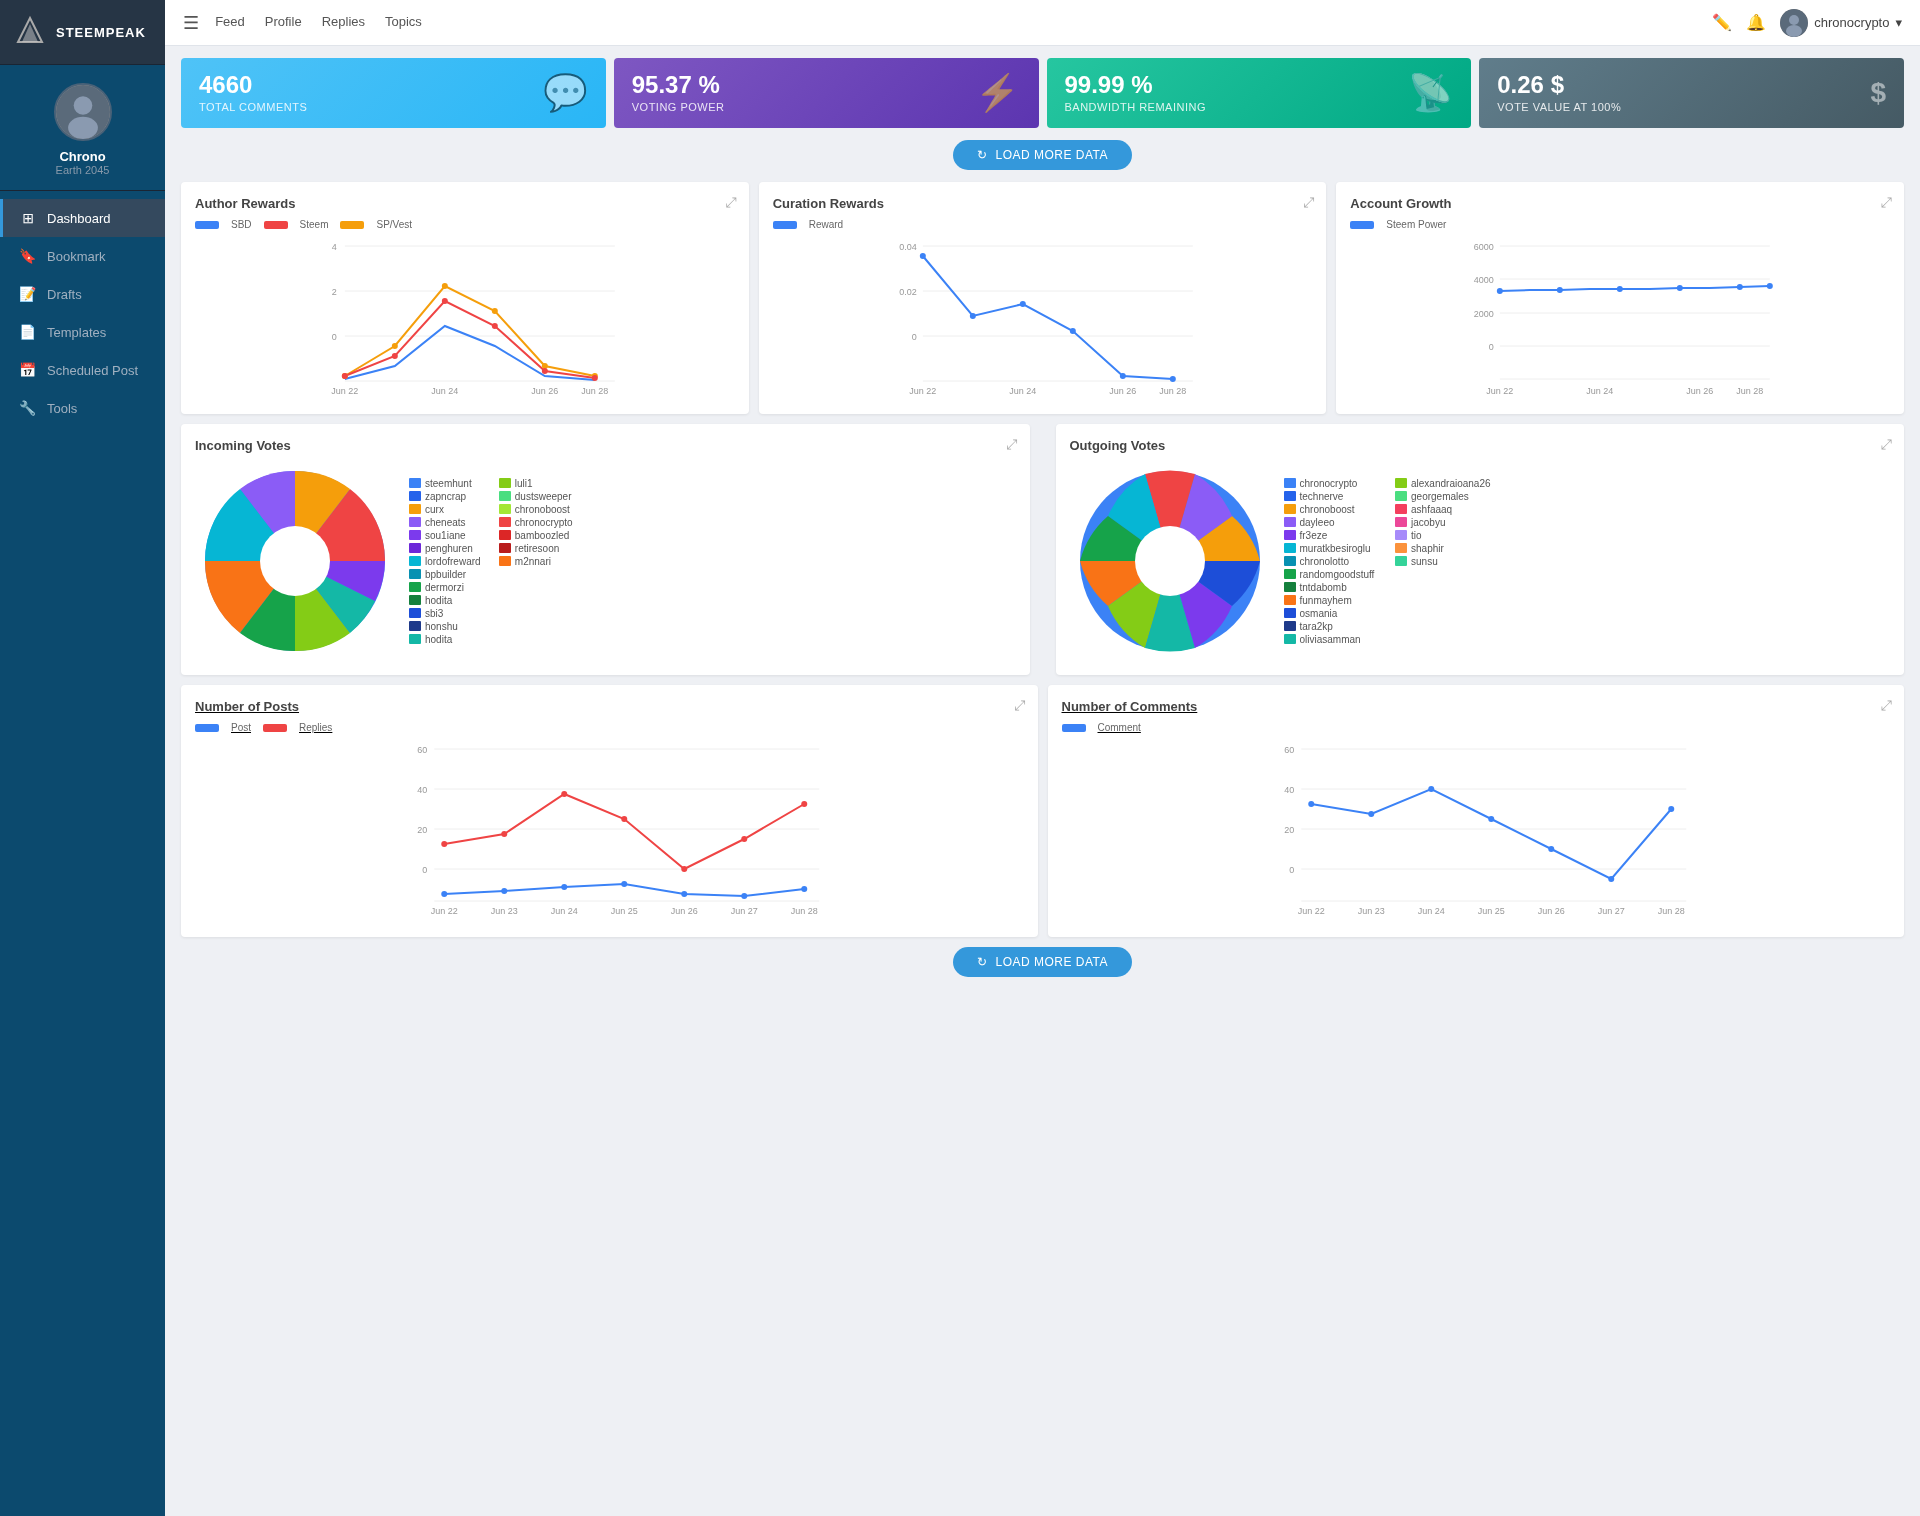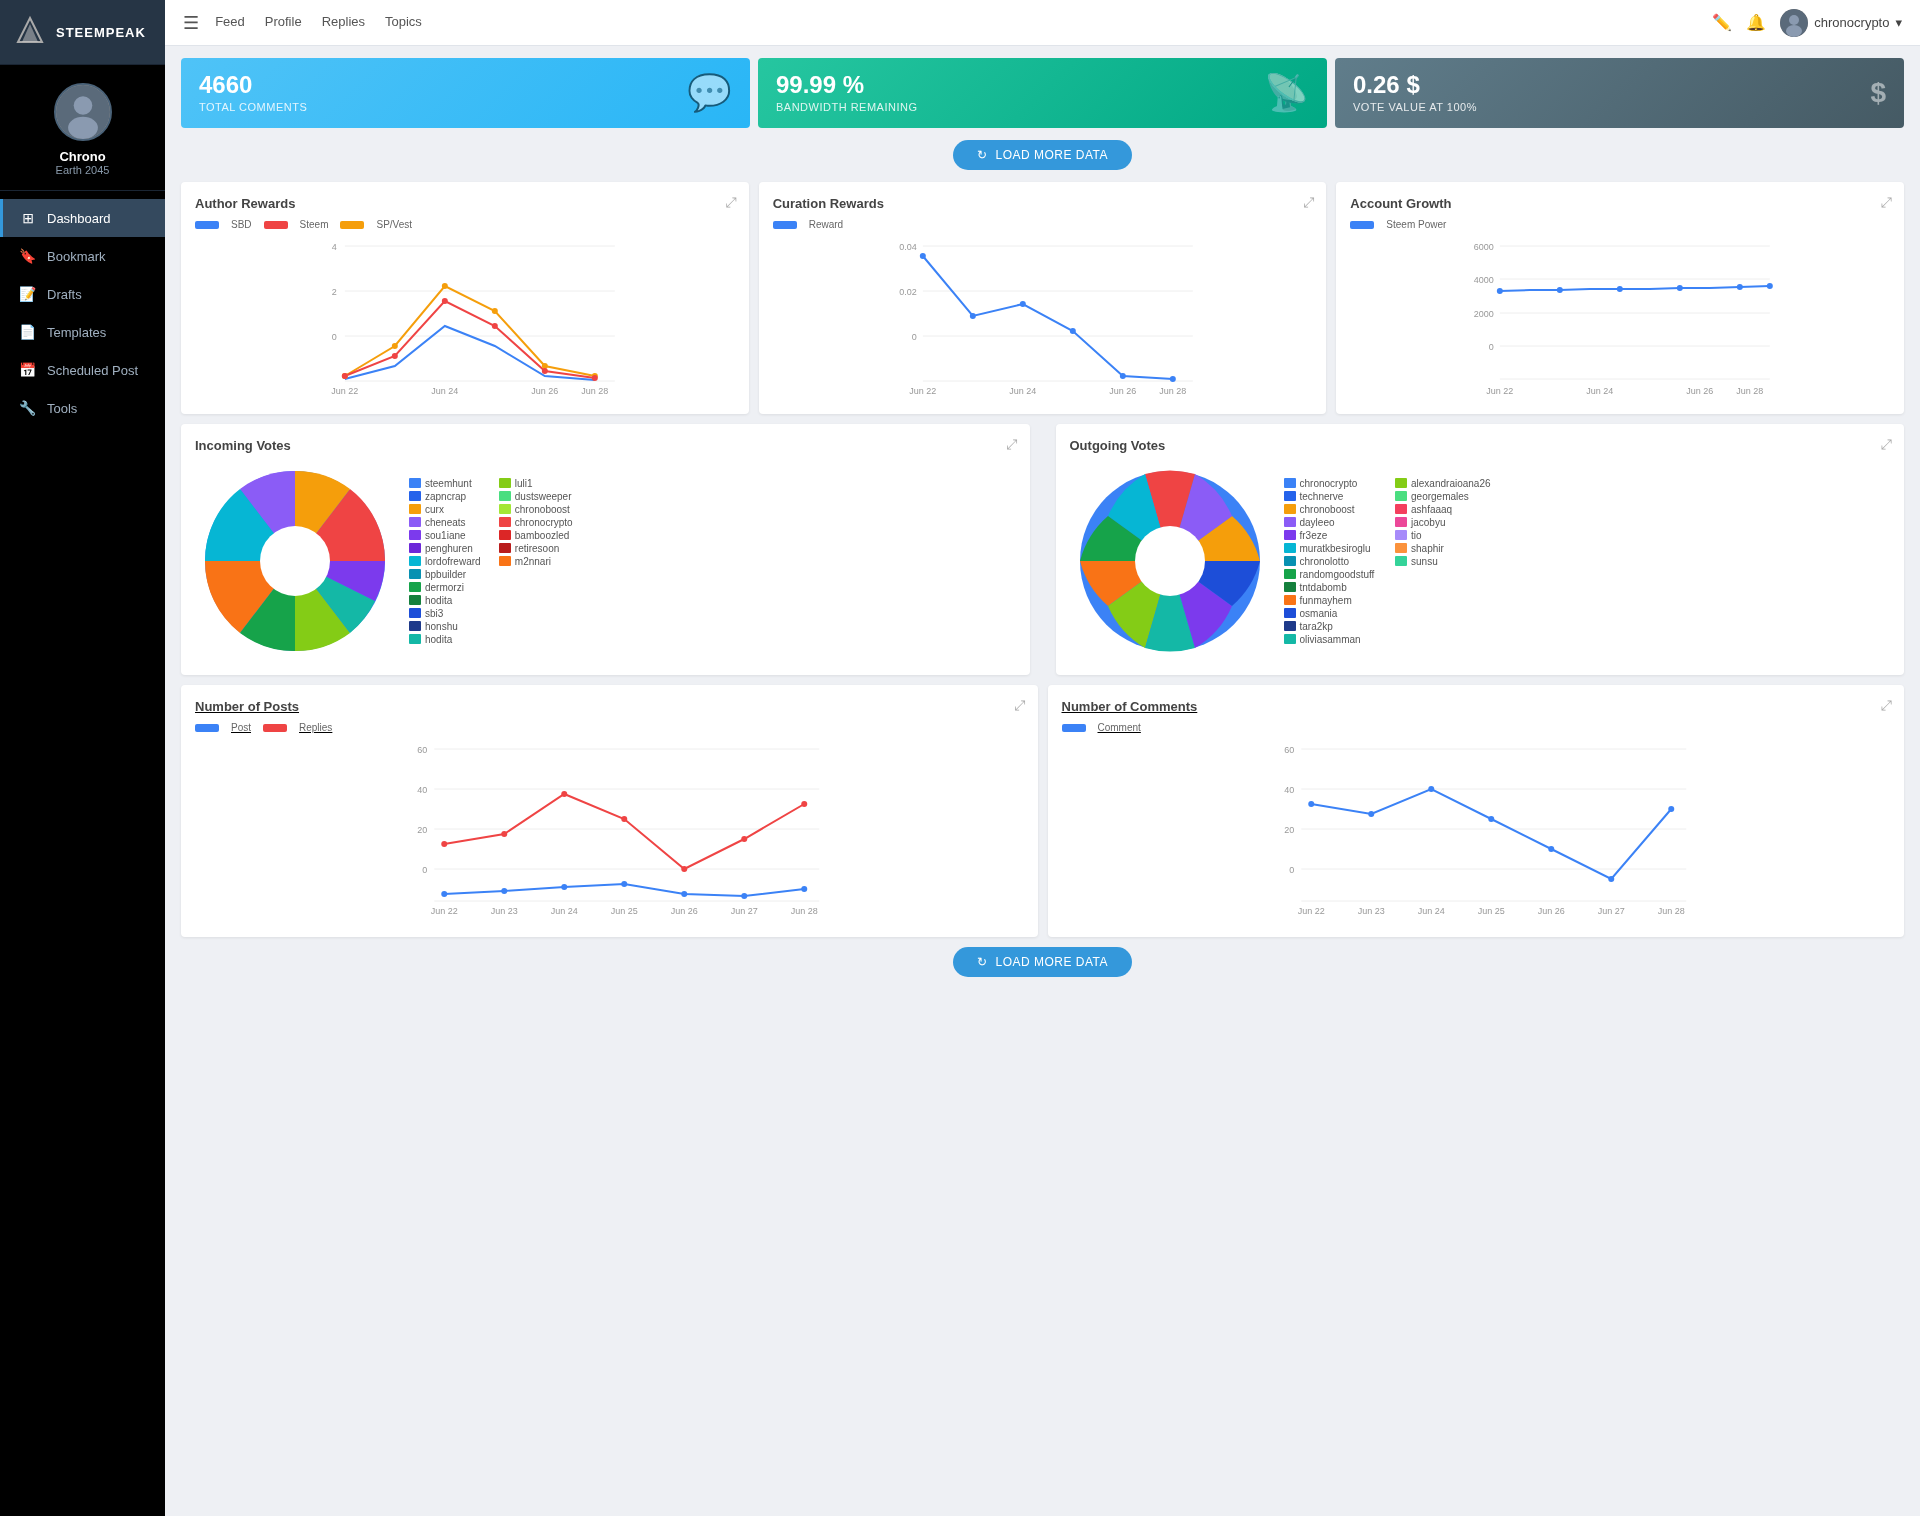--- a/index.html
+++ b/index.html
@@ -1,21 +1,21 @@
 <!DOCTYPE html>
 <html><head>
   <meta charset="utf-8">
   <style>
     * { box-sizing: border-box; margin: 0; padding: 0; }
     body { font-family: 'Segoe UI', Arial, sans-serif; background: #f0f2f5; display: flex; height: 100vh; overflow: hidden; }
 
     
     .sidebar {
       width: 165px;
-      background: #000000;
+      background: #0c4a6e;
       color: #ccc;
       display: flex;
       flex-direction: column;
       flex-shrink: 0;
       height: 100vh;
       overflow-y: auto;
     }
     .sidebar-logo {
       display: flex;
       align-items: center;
@@ -329,20 +329,27 @@
 
   <div class="content">
 
     <div class="stats-bar">
       <div class="stat-card stat-card-blue">
         <div class="stat-card-content">
           <div class="stat-value">4660</div>
           <div class="stat-label">TOTAL COMMENTS</div>
         </div>
         <div class="stat-icon">💬</div>
+      </div>
+      <div class="stat-card stat-card-purple">
+        <div class="stat-card-content">
+          <div class="stat-value">95.37 %</div>
+          <div class="stat-label">VOTING POWER</div>
+        </div>
+        <div class="stat-icon">⚡</div>
       </div>
       <div class="stat-card stat-card-teal">
         <div class="stat-card-content">
           <div class="stat-value">99.99 %</div>
           <div class="stat-label">BANDWIDTH REMAINING</div>
         </div>
         <div class="stat-icon">📡</div>
       </div>
       <div class="stat-card stat-card-gray">
         <div class="stat-card-content">

